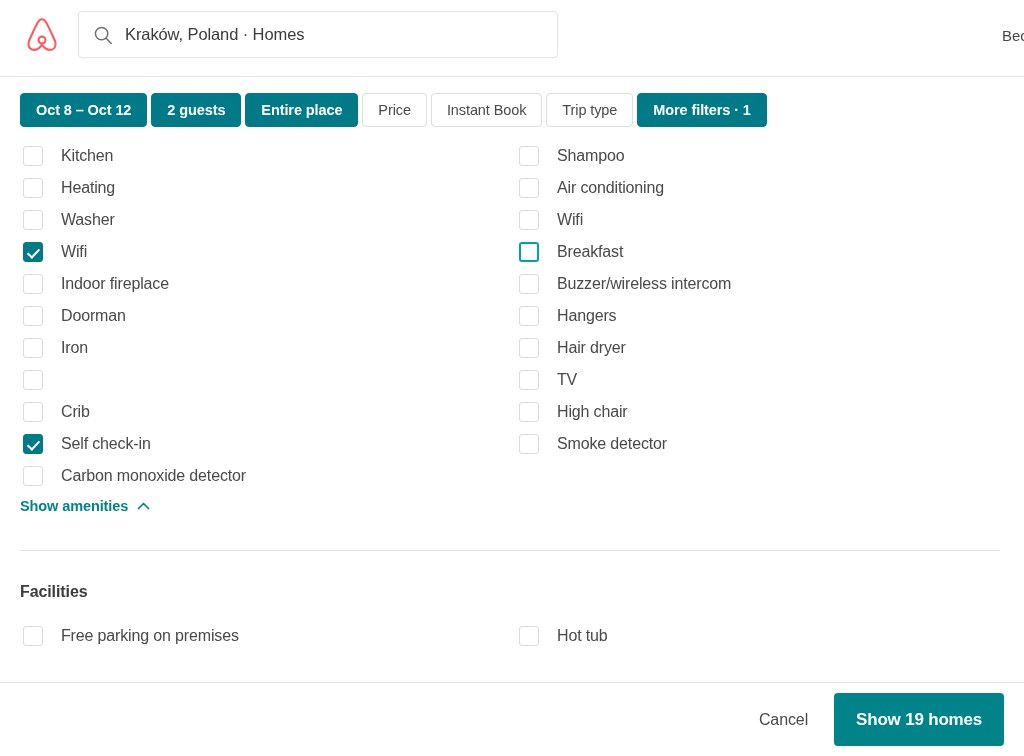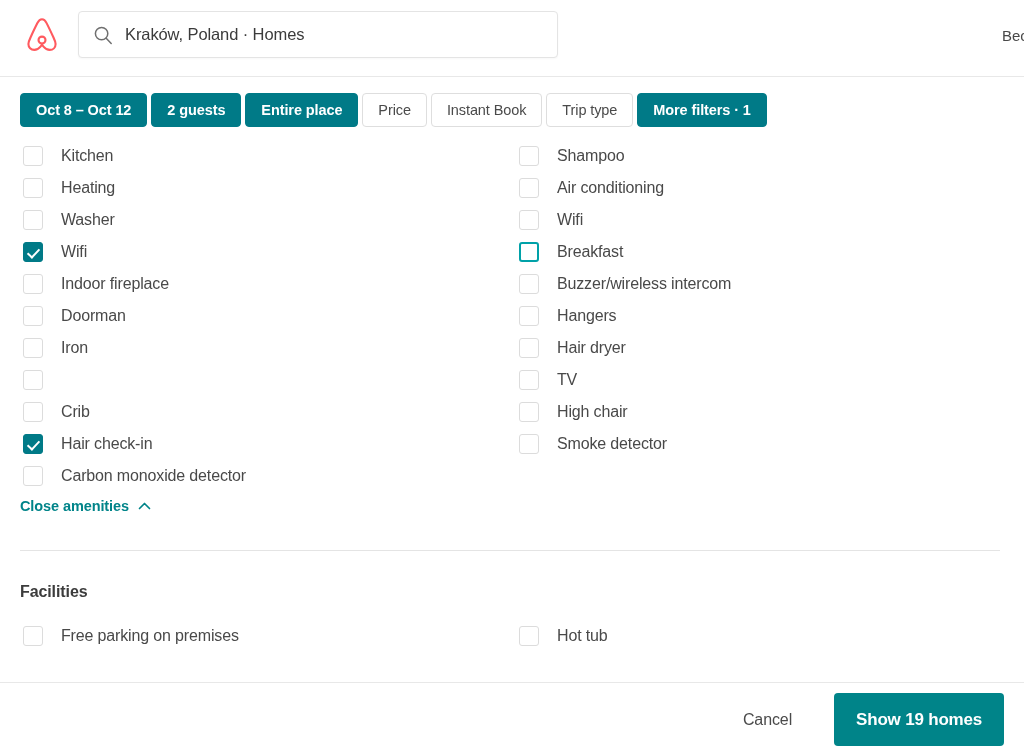--- a/index.html
+++ b/index.html
@@ -244,21 +244,20 @@
     border-radius: 4px;
     color: #ffffff;
     font-size: 17px;
     font-weight: 700;
     letter-spacing: -0.2px;
     padding: 15px 22px;
     height: 53px;
     cursor: pointer;
     font-family: inherit;
     white-space: nowrap;
-    margin-left: 16px;
   }
 </style>
 </head>
 <body>
 
 <div id="page">
 
   <div class="header">
 
     <div class="logo">
@@ -321,21 +320,21 @@
         </div>
         <div class="cbrow">
           <span class="cbox"></span>
         </div>
         <div class="cbrow">
           <span class="cbox"></span>
           <span class="cblabel">Crib</span>
         </div>
         <div class="cbrow">
           <span class="cbox checked"></span>
-          <span class="cblabel">Hair check-in</span>
+          <span class="cblabel">Self check-in</span>
         </div>
         <div class="cbrow">
           <span class="cbox"></span>
           <span class="cblabel">Carbon monoxide detector</span>
         </div>
       </div>
     <div class="col right">
         <div class="cbrow">
           <span class="cbox"></span>
           <span class="cblabel">Shampoo</span>
@@ -373,21 +372,21 @@
           <span class="cblabel">High chair</span>
         </div>
         <div class="cbrow">
           <span class="cbox"></span>
           <span class="cblabel">Smoke detector</span>
         </div>
       </div>
   </div>
 
   <div class="close-amenities">
-    <span class="ca-text">Close amenities</span>
+    <span class="ca-text">Show amenities</span>
     <svg class="chev-up" viewBox="0 0 13 13" aria-hidden="true">
       <polyline points="1.5,8.5 6.5,3.5 11.5,8.5" fill="none" stroke="#008489" stroke-width="1.7" stroke-linecap="round" stroke-linejoin="round"></polyline>
     </svg>
   </div>
 
   <div class="divider"></div>
 
   <div class="facilities-title">Facilities</div>
   <div class="facilities">
     <div class="col left">

